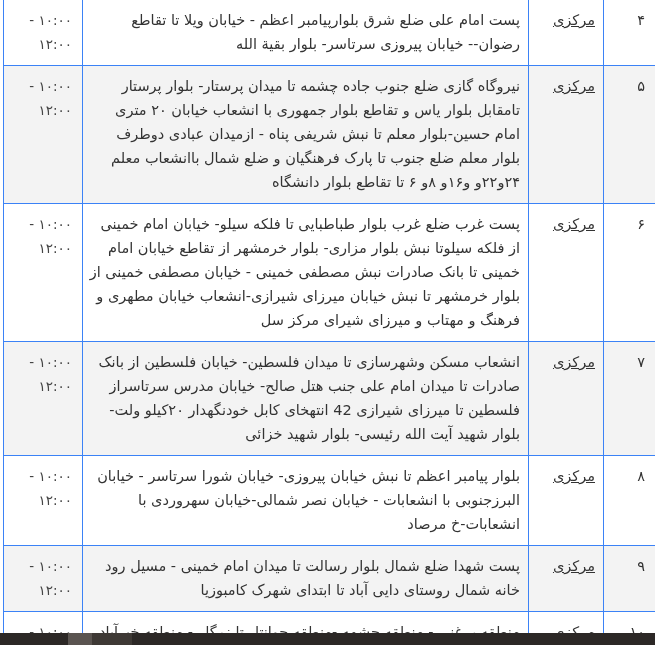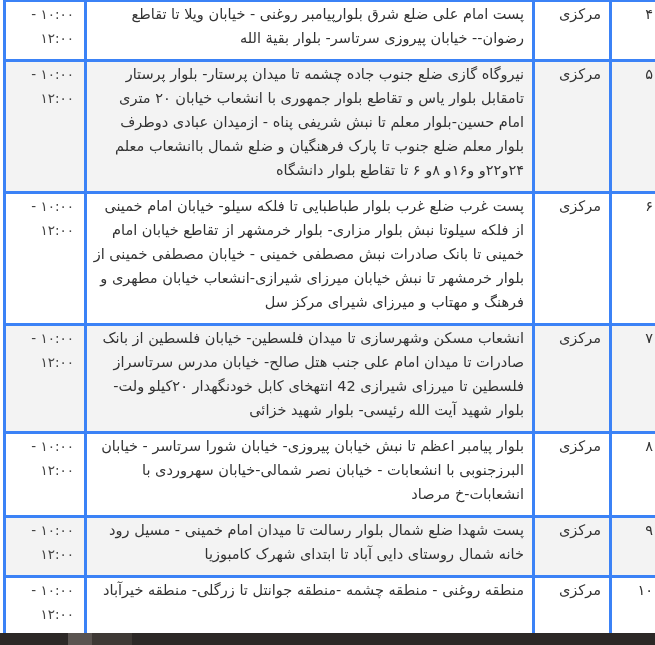--- a/index.html
+++ b/index.html
@@ -21,31 +21,31 @@
       top: -1px;
       width: 650px;
     }
     table {
       border-collapse: collapse;
       width: 650px;
       direction: rtl;
       table-layout: fixed;
     }
     td {
-      border: 3px solid #3b82f6;
+      border: 1px solid #3b82f6;
       vertical-align: top;
       font-size: 14.5px;
       line-height: 24px;
-      padding: 0 8px 9px 8px;
+      padding: 8px 8px 9px 8px;
       text-align: right;
     }
     tr.odd td { background: #ffffff; }
     tr.even td { background: #f3f3f3; }
     td.col-num { width: 33px; padding-right: 12px; }
-    td.col-region { width: 58px; }
+    td.col-region { width: 58px; text-decoration: underline; }
     td.col-area { width: 431px; padding-right: 8px; padding-left: 6px; }
     td.col-time {
       width: 60px;
       direction: ltr;
       text-align: right;
       padding-right: 10px;
       font-size: 13.5px;
       color: #444;
     }
     .time-line { display: block; white-space: nowrap; }
@@ -65,21 +65,21 @@
   </style>
 </head>
 <body>
 
 <div class="table-wrap">
   <table>
     <tbody>
       <tr class="odd">
         <td class="col-num">۴</td>
         <td class="col-region">مرکزی</td>
-        <td class="col-area">پست امام علی ضلع شرق بلوارپیامبر روغنی - خیابان ویلا تا تقاطع رضوان-- خیابان پیروزی سرتاسر- بلوار بقیة الله</td>
+        <td class="col-area">پست امام علی ضلع شرق بلوارپیامبر اعظم - خیابان ویلا تا تقاطع رضوان-- خیابان پیروزی سرتاسر- بلوار بقیة الله</td>
         <td class="col-time">
           <span class="time-line">- ۱۰:۰۰</span>
           <span class="time-line">۱۲:۰۰</span>
         </td>
       </tr>
       <tr class="even">
         <td class="col-num">۵</td>
         <td class="col-region">مرکزی</td>
         <td class="col-area">نیروگاه گازی ضلع جنوب جاده چشمه تا میدان پرستار- بلوار پرستار تامقابل بلوار یاس و تقاطع بلوار جمهوری با انشعاب خیابان ۲۰ متری امام حسین-بلوار معلم تا نبش شریفی پناه - ازمیدان عبادی دوطرف بلوار معلم ضلع جنوب تا پارک فرهنگیان و ضلع شمال باانشعاب معلم ۲۴و۲۲و و۱۶و ۸و ۶ تا تقاطع بلوار دانشگاه</td>
         <td class="col-time">

